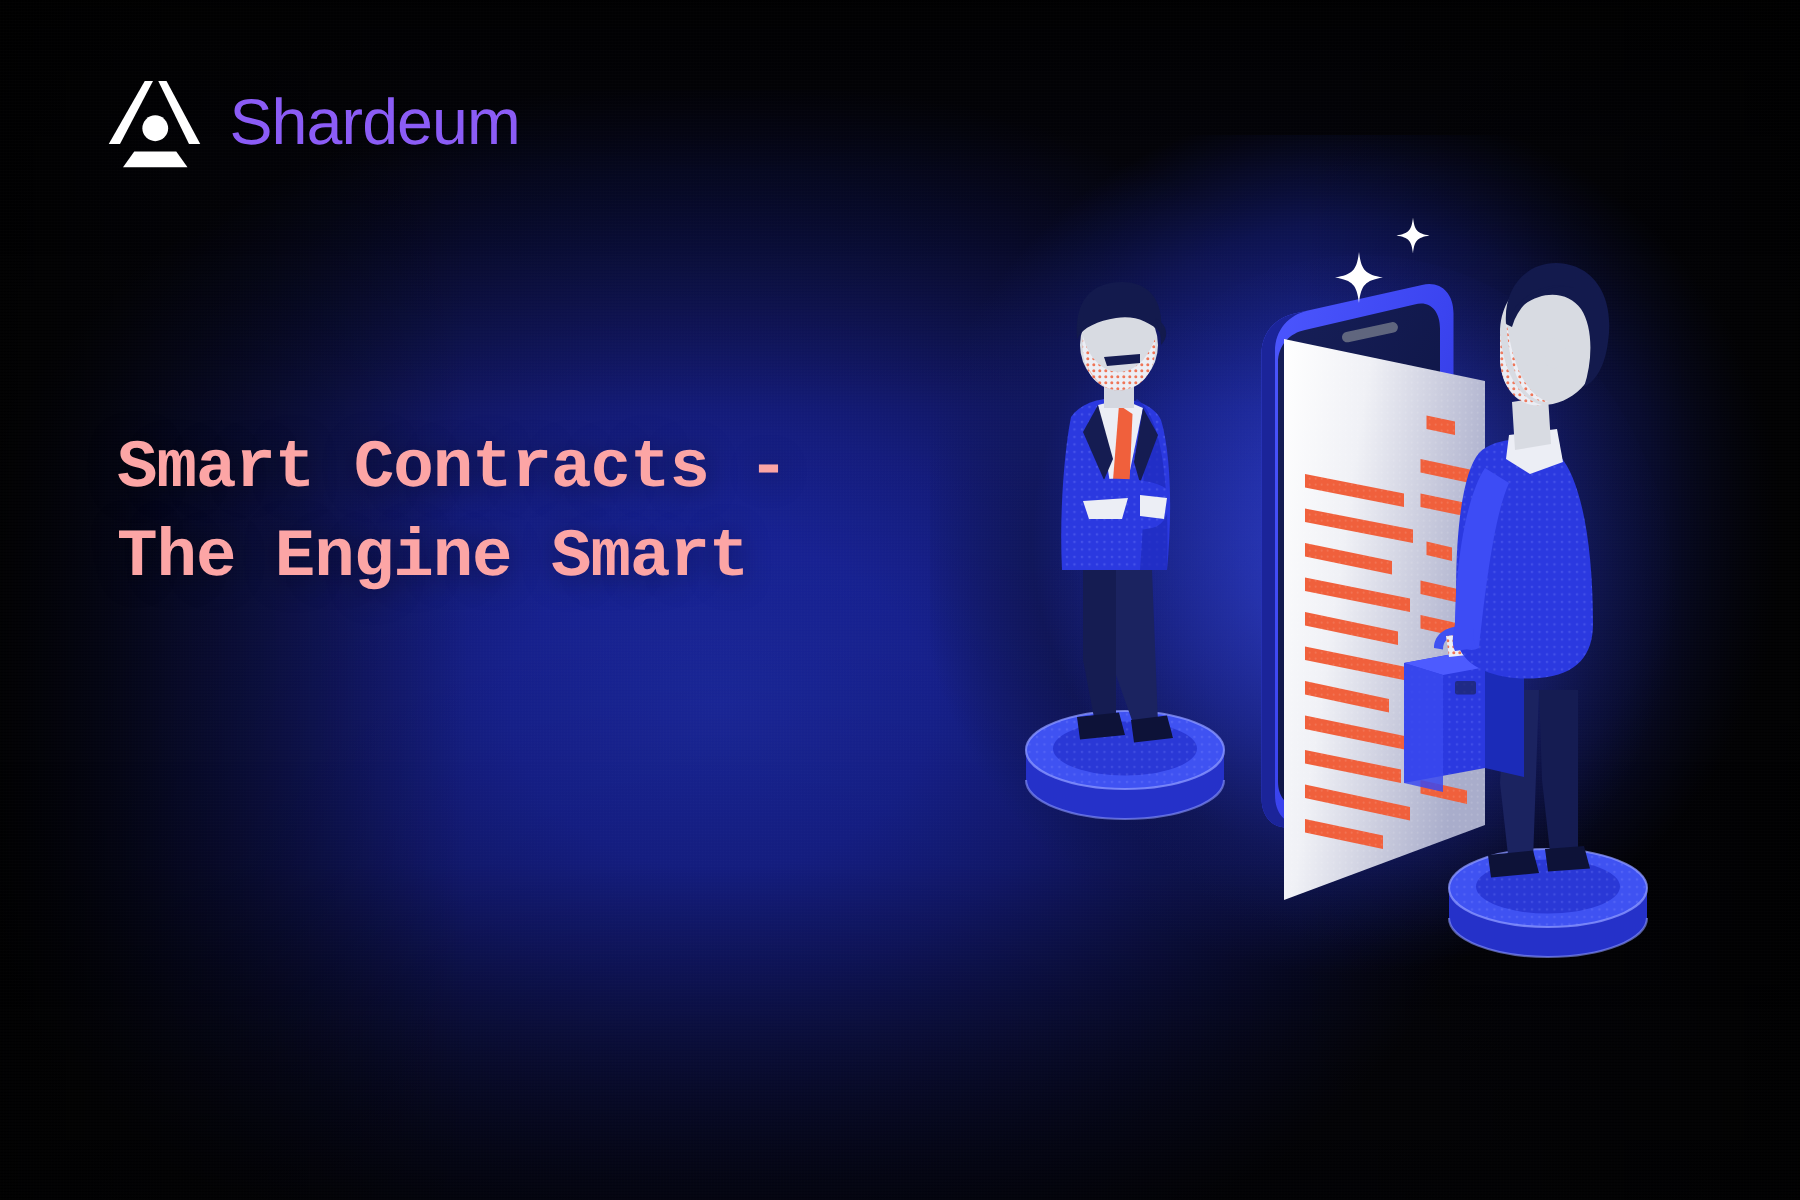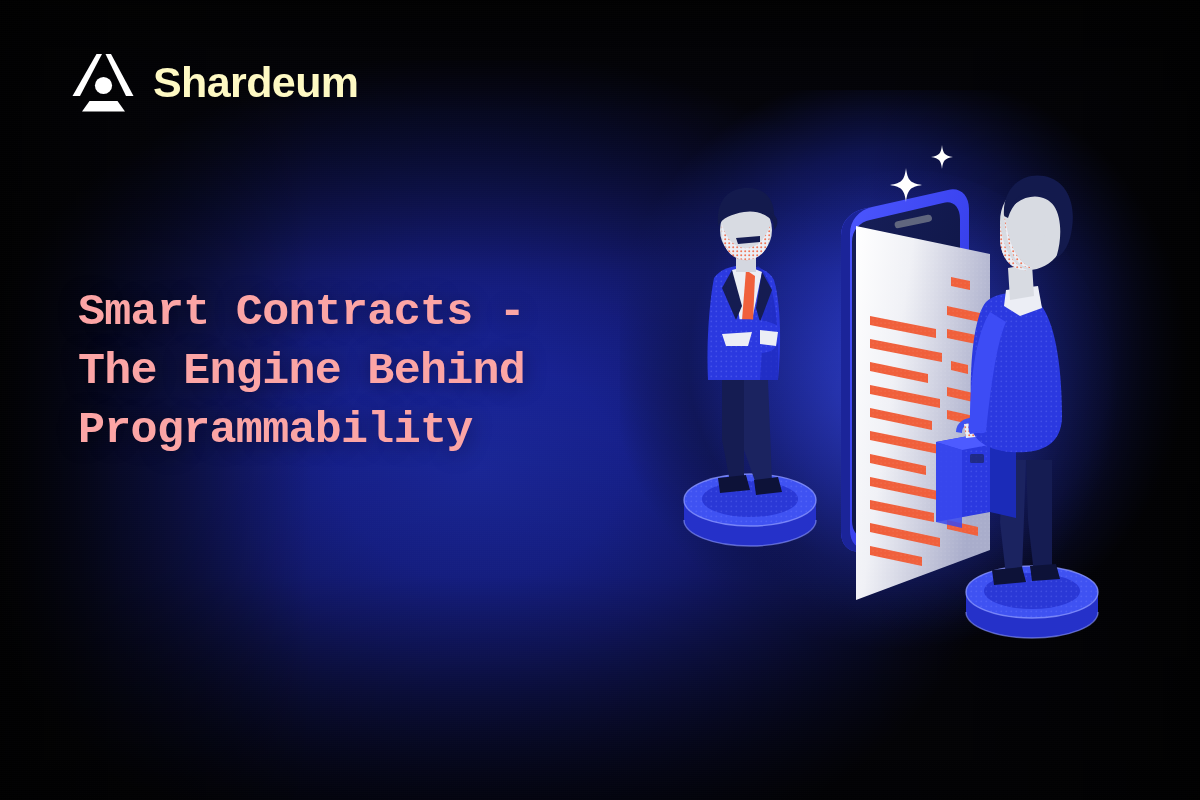--- a/index.html
+++ b/index.html
@@ -47,23 +47,23 @@
   }
 
   
   .logo{
     position:absolute;left:72px;top:52px;
     display:flex;align-items:center;gap:15px;
     z-index:30;
   }
   .logo-mark{width:66px;height:60px;display:block;}
   .logo-word{
-    color:#fef9c3;
+    color:#8b5cf6;
     font-size:43px;
-    font-weight:700;
+    font-weight:400;
     letter-spacing:-0.6px;
     line-height:1;
     white-space:nowrap;
   }
 
   
   .headline{
     position:absolute;left:78px;top:283px;
     z-index:30;
     width:540px;
@@ -108,22 +108,21 @@
 
       <circle cx="31.5" cy="33.5" r="8.6" fill="#ffffff"></circle>
 
       <path d="M17.5 49 L45.5 49 L53.0 59.5 L10.0 59.5 Z" fill="#ffffff"></path>
     </svg>
     <span class="logo-word">Shardeum</span>
   </div>
 
   <h1 class="headline" style="margin:0;">
     <span class="headline-line">Smart Contracts -</span>
-    <span class="headline-line">The Engine Behind</span>
-    <span class="headline-line">Programmability</span>
+    <span class="headline-line">The Engine Smart</span>
   </h1>
 
   <div class="illustration">
     <svg viewBox="0 0 500 540">
       <defs>
 
         <pattern id="dots" width="5" height="5" patternUnits="userSpaceOnUse">
           <circle cx="1.3" cy="1.3" r="0.85" fill="#7f8cff" opacity="0.55"></circle>
         </pattern>
         <pattern id="dotsLight" width="4" height="4" patternUnits="userSpaceOnUse">

